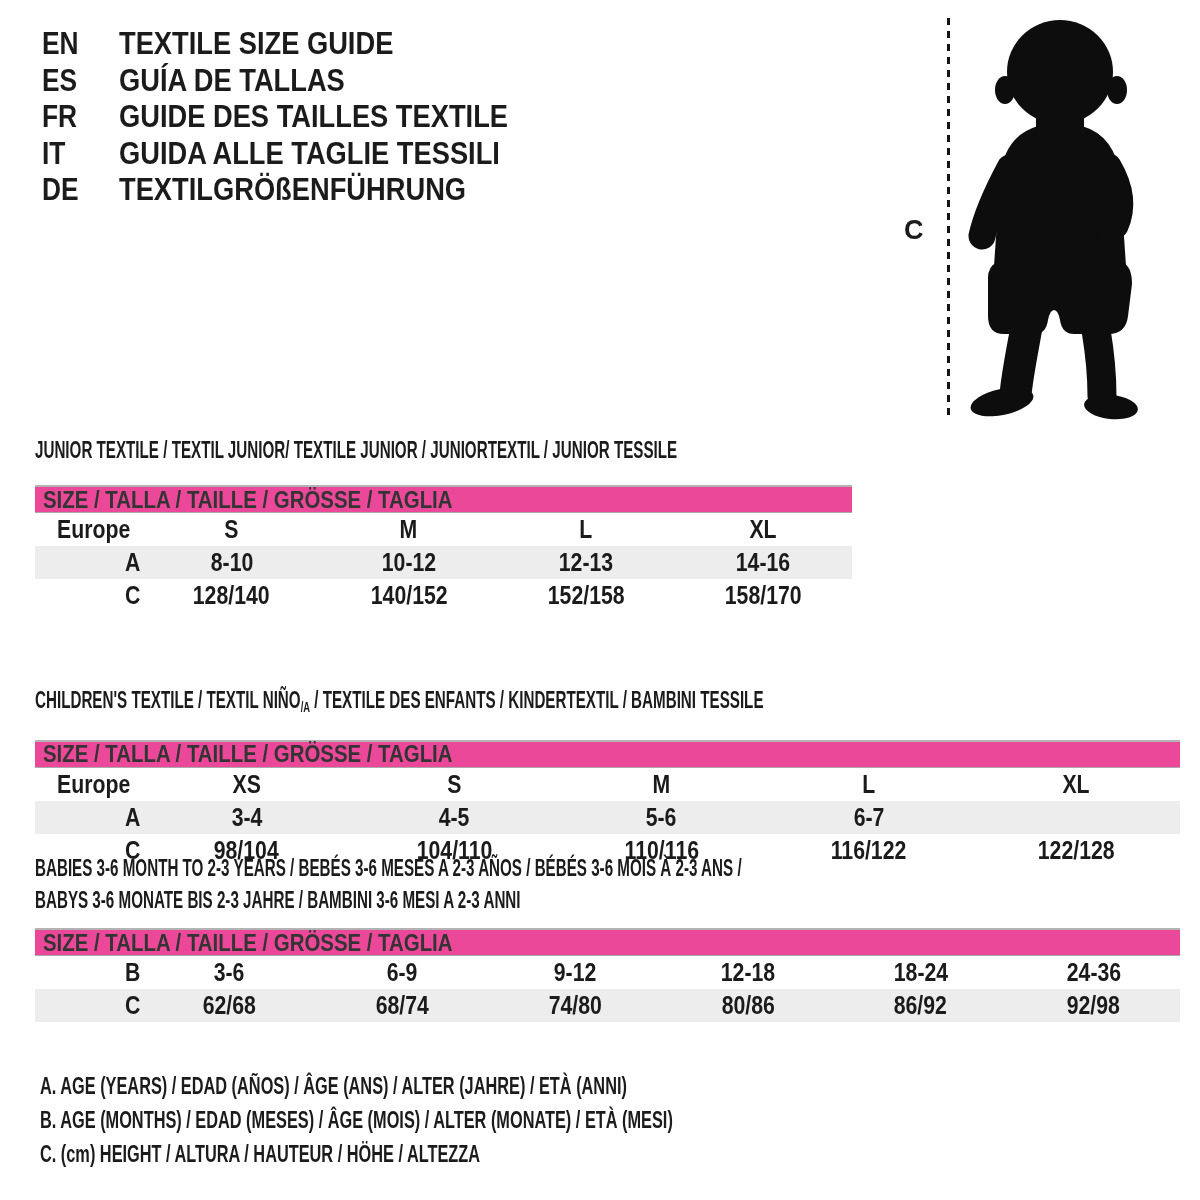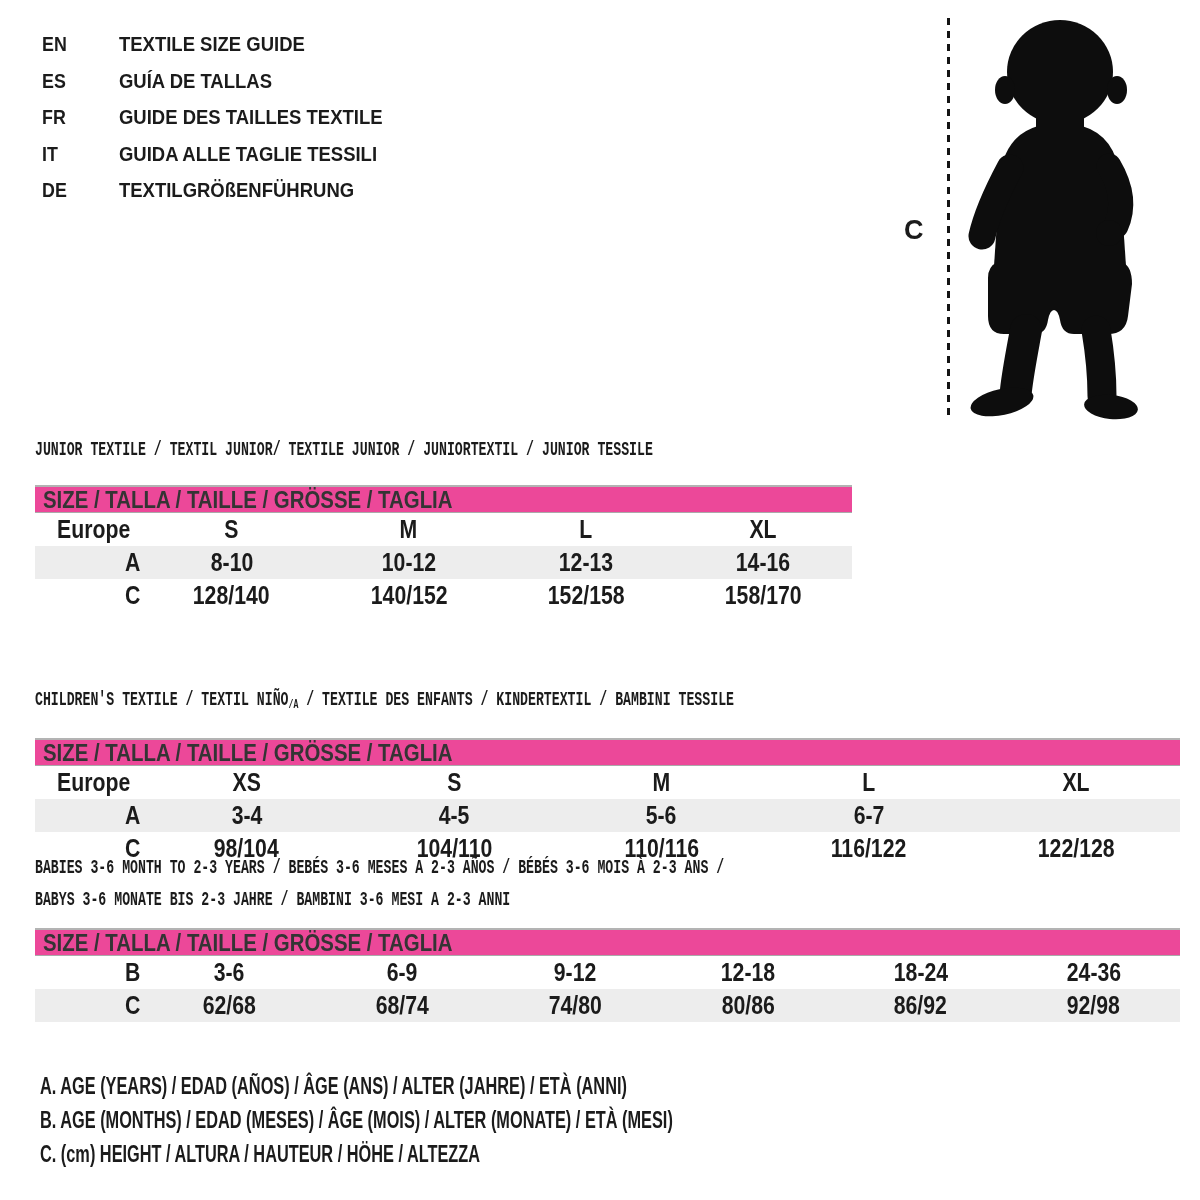--- a/index.html
+++ b/index.html
@@ -11,38 +11,38 @@
     font-weight:bold;
   }
   .cond{display:inline-block;white-space:nowrap;transform-origin:0 50%;}
   .sx88{transform:scaleX(.88);}
   .sx85{transform:scaleX(.85);}
   .sx66{transform:scaleX(.66);}
   .sx68{transform:scaleX(.68);}
 
   
   .lang-block{position:absolute;left:42px;top:26px;}
-  .lang-row{display:flex;align-items:center;height:36.5px;font-size:21px;}
+  .lang-row{display:flex;align-items:center;height:36.5px;font-size:31px;}
   .lang-code{width:77px;flex:0 0 77px;}
   .lang-title{flex:1;}
 
   
   .dash-line{
     position:absolute;left:947px;top:18px;width:3px;height:398px;
     background:repeating-linear-gradient(to bottom,#141414 0 7px,transparent 7px 13px);
   }
   .figure-c{position:absolute;left:904px;top:215px;font-size:27px;}
   .toddler{position:absolute;left:950px;top:16px;width:202px;height:404px;}
 
   
   .section{position:absolute;left:35px;}
   #sec-junior{top:434px;width:817px;}
   #sec-children{top:660px;width:1145px;margin-top:24px;}
   #sec-babies{top:852px;width:1145px;}
-  .sec-heading{font-size:20px;line-height:32px;font-family:Liberation Mono, monospace;}
+  .sec-heading{font-size:23px;line-height:32px;}
   .size-table{width:100%;}
   #sec-junior  .size-table{margin-top:19px;}
   #sec-children .size-table{margin-top:17px;}
   #sec-babies  .size-table{margin-top:12px;}
 
   .size-bar{
     height:28px;box-sizing:border-box;background:#ec4899;
     border-top:2px solid #b3b3b3;border-bottom:1px solid #aaaaaa;
     display:flex;align-items:center;padding-left:8px;
     color:#343434;font-size:24px;

